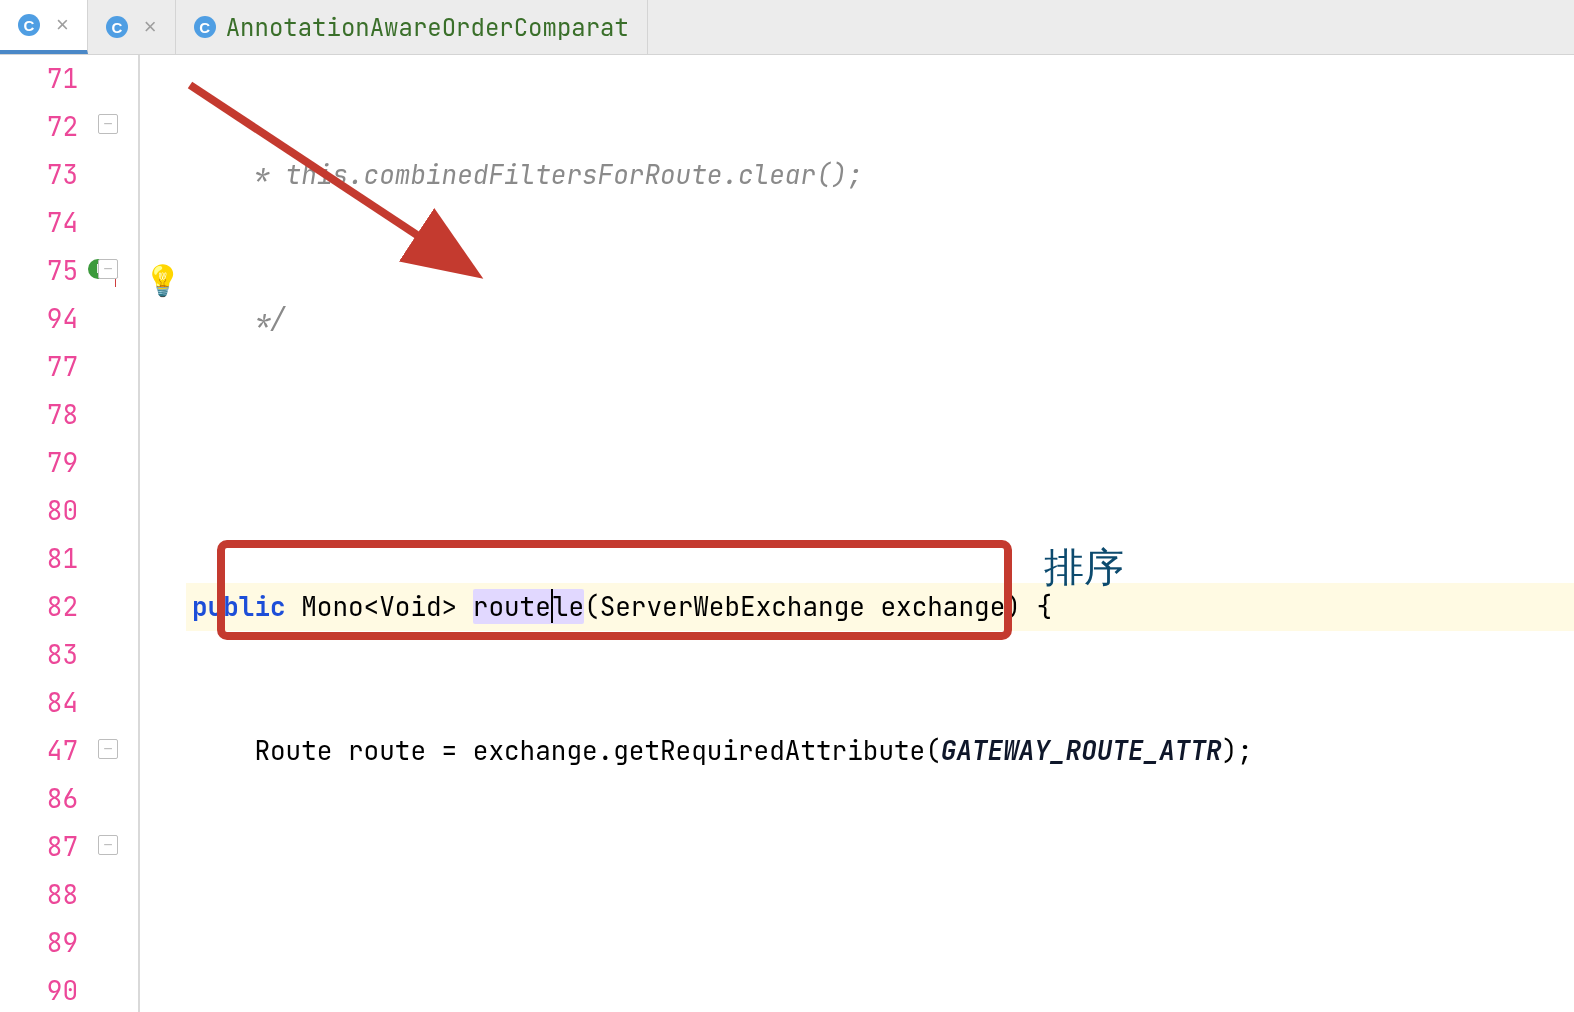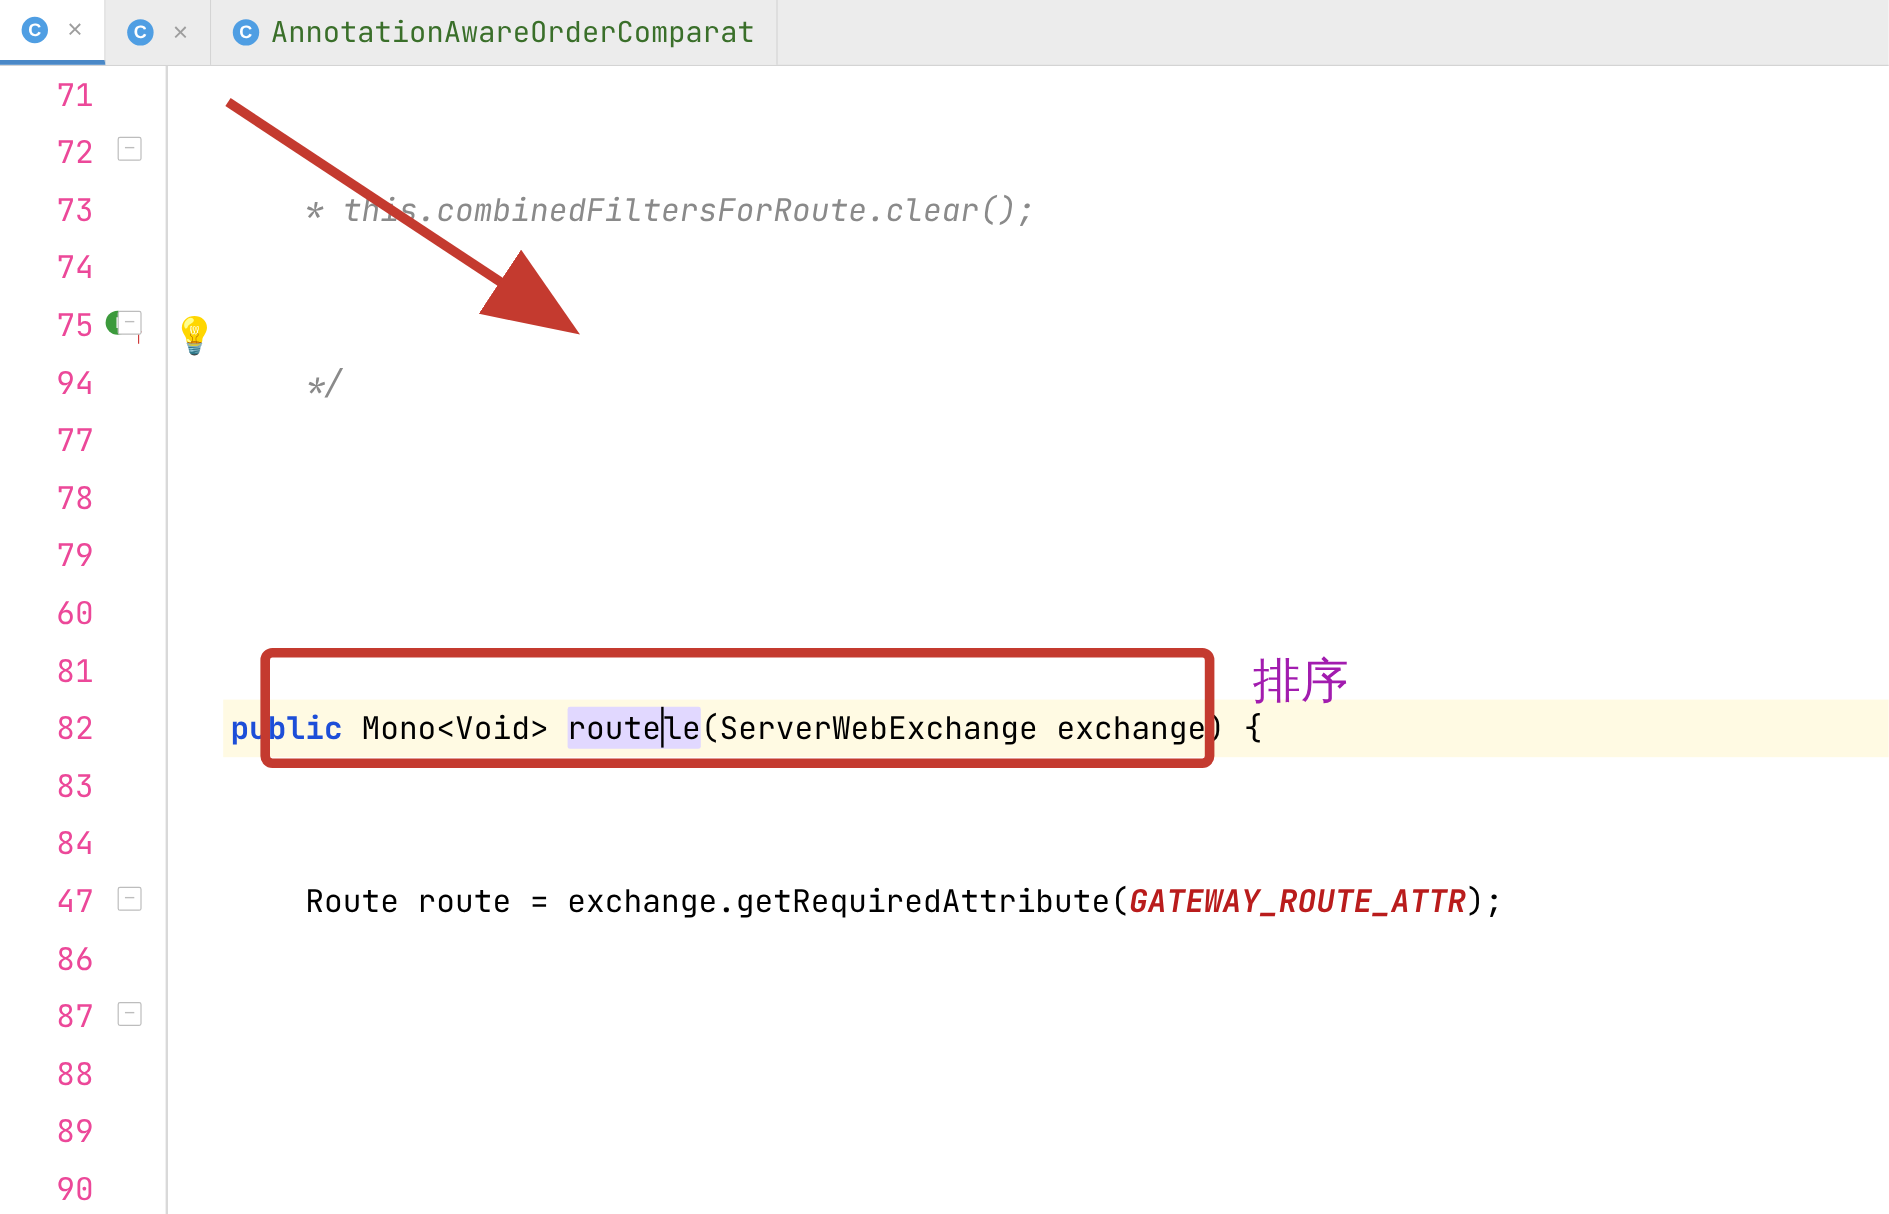--- a/index.html
+++ b/index.html
@@ -128,21 +128,21 @@
     flex: 1;
     background: #ffffff;
     white-space: pre;
     position: relative;
   }
   .code .line { height: 48px; padding-left: 6px; }
   .line.current { background: #fffae3; }
   .c-comment { color: #8a8a8a; font-style: italic; }
   .c-annotation { color: #9a8a00; }
   .c-keyword { color: #1d4ed8; font-weight: bold; }
-  .c-static-field { color: #b91c1c; font-style: italic; font-weight: bold; }
+  .c-static-field { color: #0f172a; font-style: italic; font-weight: bold; }
   .word-highlight {
     background: #e1d8ff;
     border-radius: 2px;
   }
   .caret {
     display: inline-block;
     width: 0;
     border-left: 2px solid #000;
     height: 34px;
     vertical-align: middle;
@@ -155,21 +155,21 @@
     border: 8px solid #c43a2f;
     border-radius: 10px;
     pointer-events: none;
   }
   .red-arrow {
     position: absolute;
     pointer-events: none;
   }
   .cn-label {
     position: absolute;
-    color: #a21caf;
+    color: #0c4a6e;
     font-family: "PingFang SC","Microsoft YaHei",sans-serif;
     font-size: 40px;
     font-weight: 500;
   }
   
   .left-bg-strip {
     position: absolute;
     left: 0;
     top: 55px;
     bottom: 0;
@@ -202,21 +202,21 @@
   <div class="gutter-numbers" id="gutter-numbers">
       <div>71</div>
       <div>72</div>
       <div>73</div>
       <div>74</div>
       <div>75</div>
       <div>94</div>
       <div>77</div>
       <div>78</div>
       <div>79</div>
-      <div>60</div>
+      <div>80</div>
       <div>81</div>
       <div>82</div>
       <div>83</div>
       <div>84</div>
       <div>47</div>
       <div>86</div>
       <div>87</div>
       <div>88</div>
       <div>89</div>
       <div>90</div>

